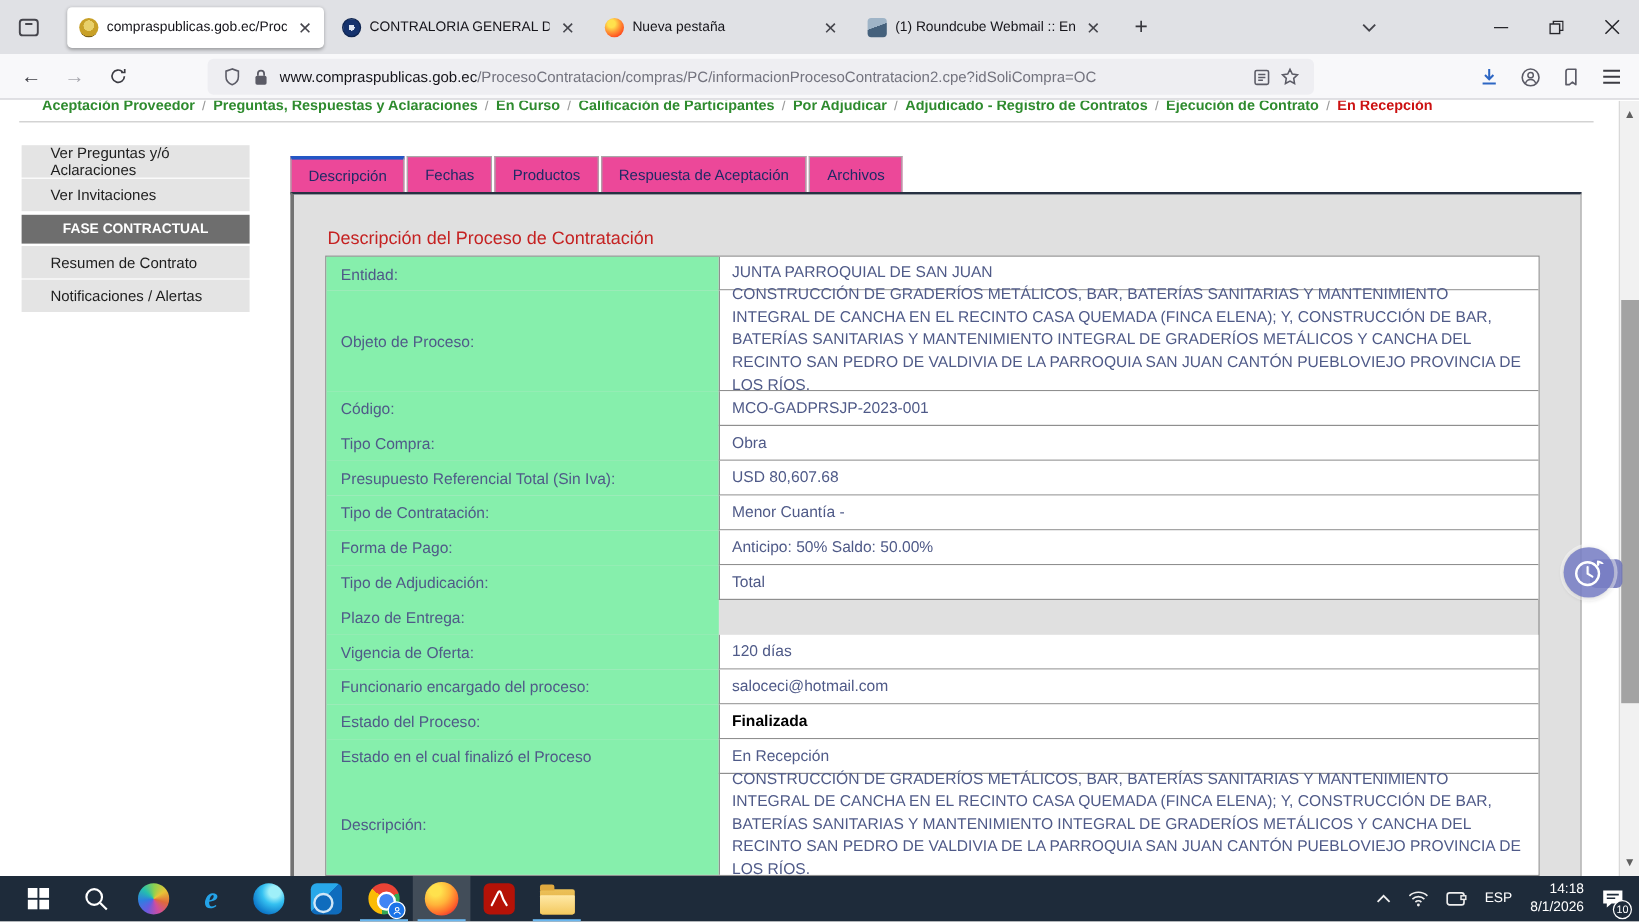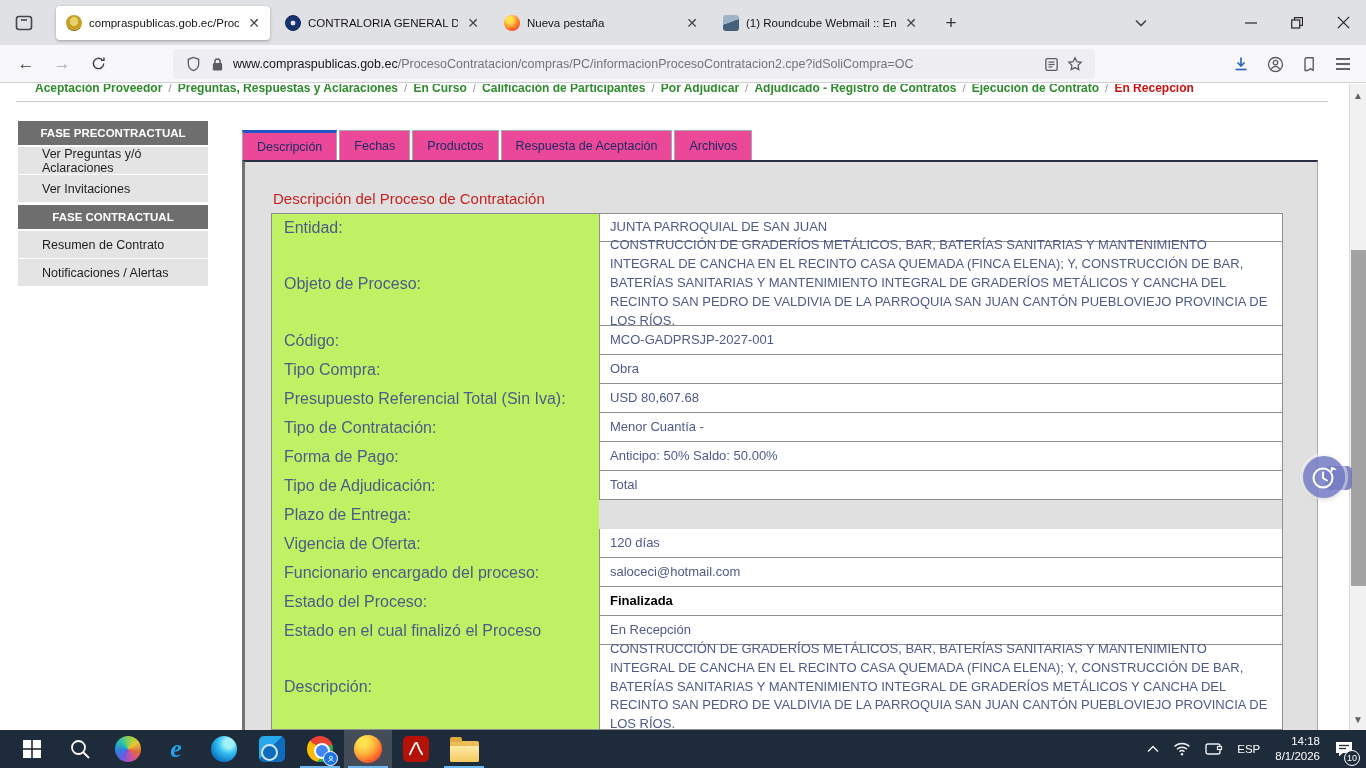--- a/index.html
+++ b/index.html
@@ -69,21 +69,21 @@
   .ptab.active { border-top:3px solid #2356c5; font-weight:400; }
 
   
   #panel { position:absolute; left:242px; top:76px; width:1076px; height:570px; background:#e0e0e0;
     border-top:2px solid #273142; border-left:3px solid #737373; border-right:1px solid #a9a9a9; }
   #panel-title { position:absolute; left:28px; top:28px; font-size:15px; color:#c52222; }
 
   
   #info-table { position:absolute; left:26px; top:51px; width:1012px; border:1px solid #8f8f8f; }
   .row { display:flex; }
-  .cell-l { width:327px; background:#bef264; color:#4f5a88; font-size:16px;
+  .cell-l { width:327px; background:#86efac; color:#4f5a88; font-size:13px;
     display:flex; align-items:center; padding-left:12px; }
   .cell-v { flex:1; background:#fff; color:#4f5a88; font-size:13px; border-left:1px solid #8f8f8f;
     border-bottom:1px solid #8f8f8f; display:flex; align-items:center; padding:4px 10px; line-height:1.45; }
   .row:last-child .cell-v { border-bottom:none; }
   .h1r { height:28px; } .h2r { height:29px; } .tall { height:84px; }
   .v-bold { color:#000; font-weight:700; }
 
   
   #pg-scroll { position:absolute; right:0; top:0; width:17px; height:646px; background:#f1f1f1;
     border-left:1px solid #d9d9d9; }
@@ -267,21 +267,20 @@
   </div>
 
   <div id="page">
 
     <div id="crumbs">
       <span class="bc">Aceptación Proveedor</span><span class="sep">/</span><span class="bc">Preguntas, Respuestas y Aclaraciones</span><span class="sep">/</span><span class="bc">En Curso</span><span class="sep">/</span><span class="bc">Calificación de Participantes</span><span class="sep">/</span><span class="bc">Por Adjudicar</span><span class="sep">/</span><span class="bc">Adjudicado - Registro de Contratos</span><span class="sep">/</span><span class="bc">Ejecución de Contrato</span><span class="sep">/</span><span class="bc-current">En Recepción</span>
     </div>
     <div id="crumb-line"></div>
 
     <div id="sidebar">
-      <div class="sb-header">FASE PRECONTRACTUAL</div>
       <div class="sb-item">Ver Preguntas y/ó Aclaraciones</div>
       <div class="sb-item">Ver Invitaciones</div>
       <div class="sb-gap"></div>
       <div class="sb-header">FASE CONTRACTUAL</div>
       <div class="sb-item">Resumen de Contrato</div>
       <div class="sb-item">Notificaciones / Alertas</div>
     </div>
 
     <div id="ptabs">
       <div class="ptab active">Descripción</div>
@@ -298,21 +297,21 @@
         <div class="row h1r">
           <div class="cell-l">Entidad:</div>
           <div class="cell-v">JUNTA PARROQUIAL DE SAN JUAN</div>
         </div>
         <div class="row tall">
           <div class="cell-l">Objeto de Proceso:</div>
           <div class="cell-v">CONSTRUCCIÓN DE GRADERÍOS METÁLICOS, BAR, BATERÍAS SANITARIAS Y MANTENIMIENTO INTEGRAL DE CANCHA EN EL RECINTO CASA QUEMADA (FINCA ELENA); Y, CONSTRUCCIÓN DE BAR, BATERÍAS SANITARIAS Y MANTENIMIENTO INTEGRAL DE GRADERÍOS METÁLICOS Y CANCHA DEL RECINTO SAN PEDRO DE VALDIVIA DE LA PARROQUIA SAN JUAN CANTÓN PUEBLOVIEJO PROVINCIA DE LOS RÍOS.</div>
         </div>
         <div class="row h2r">
           <div class="cell-l">Código:</div>
-          <div class="cell-v">MCO-GADPRSJP-2027-001</div>
+          <div class="cell-v">MCO-GADPRSJP-2023-001</div>
         </div>
         <div class="row h2r">
           <div class="cell-l">Tipo Compra:</div>
           <div class="cell-v">Obra</div>
         </div>
         <div class="row h2r">
           <div class="cell-l">Presupuesto Referencial Total (Sin Iva):</div>
           <div class="cell-v">USD 80,607.68</div>
         </div>
         <div class="row h2r">

